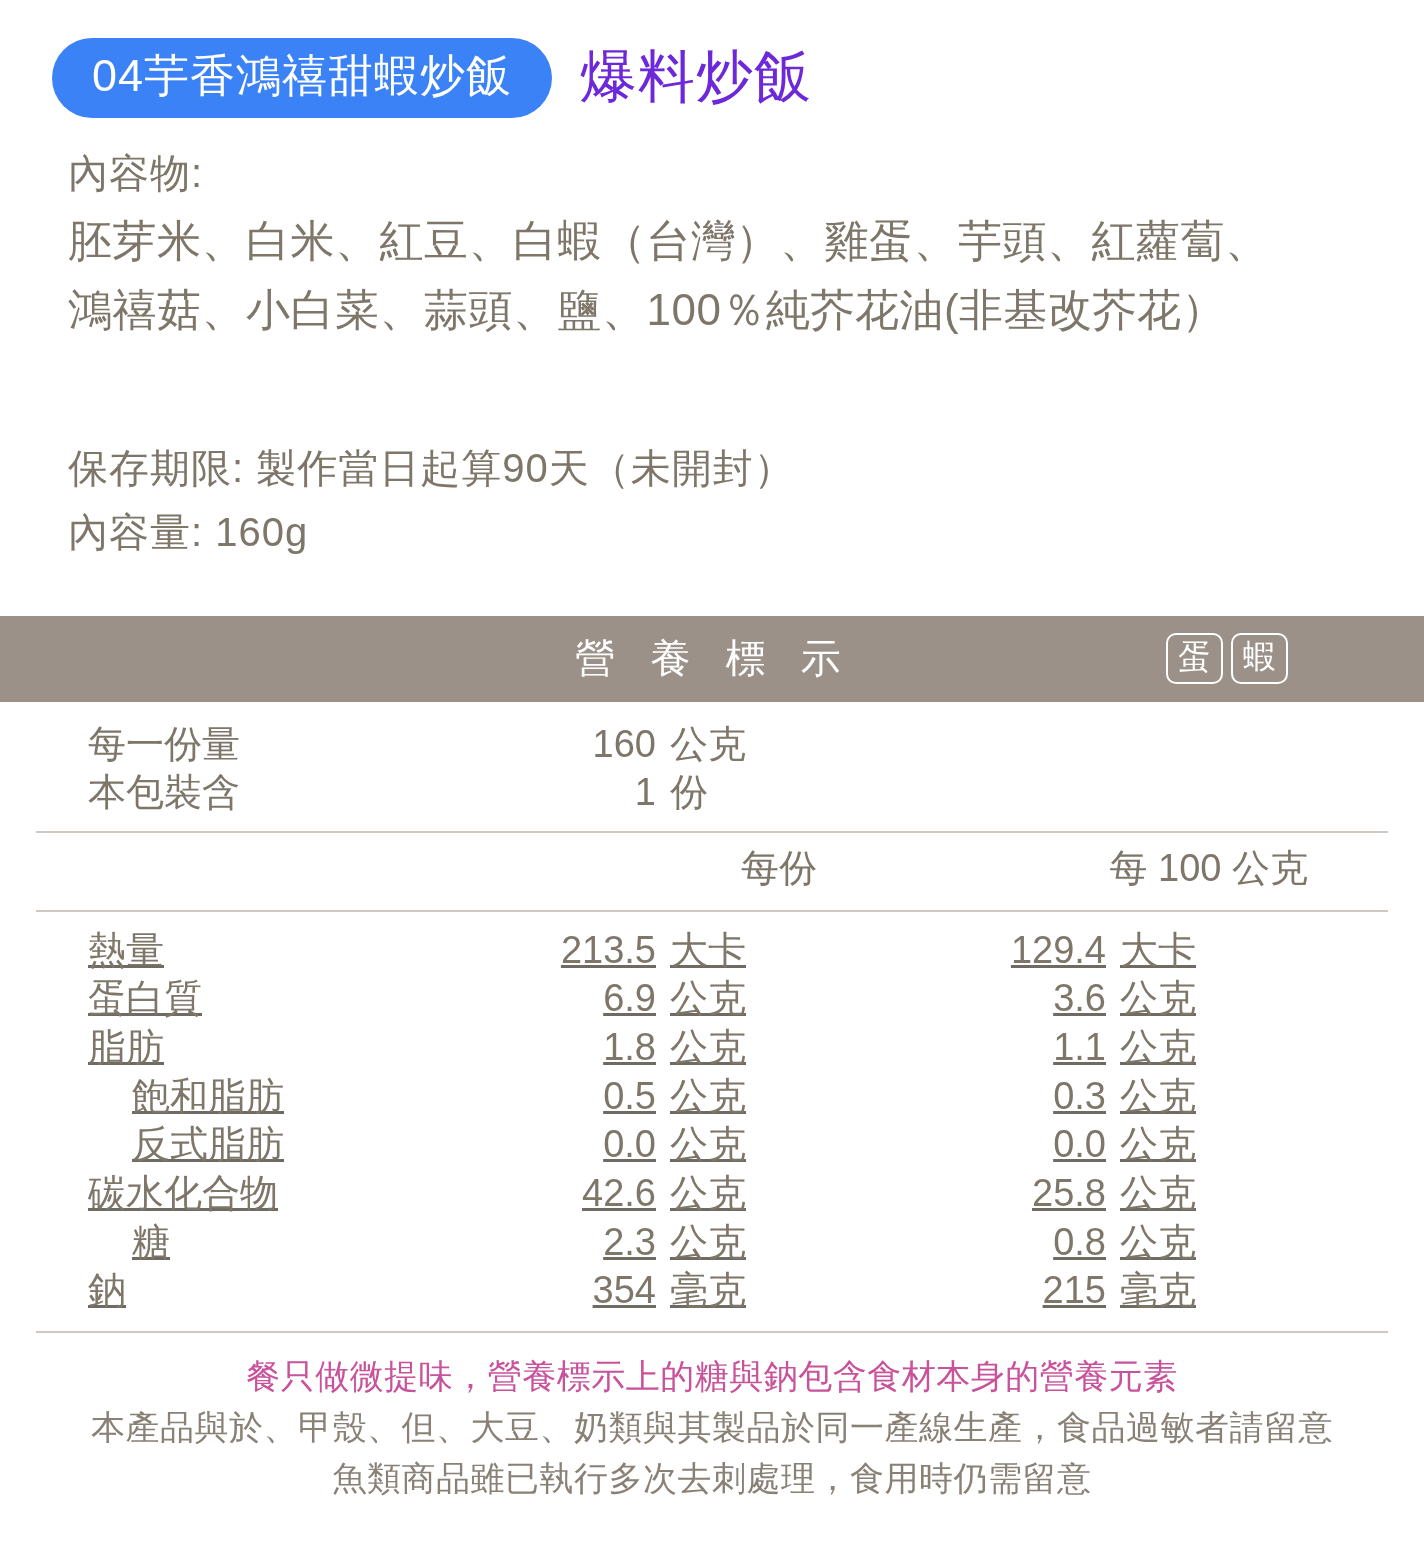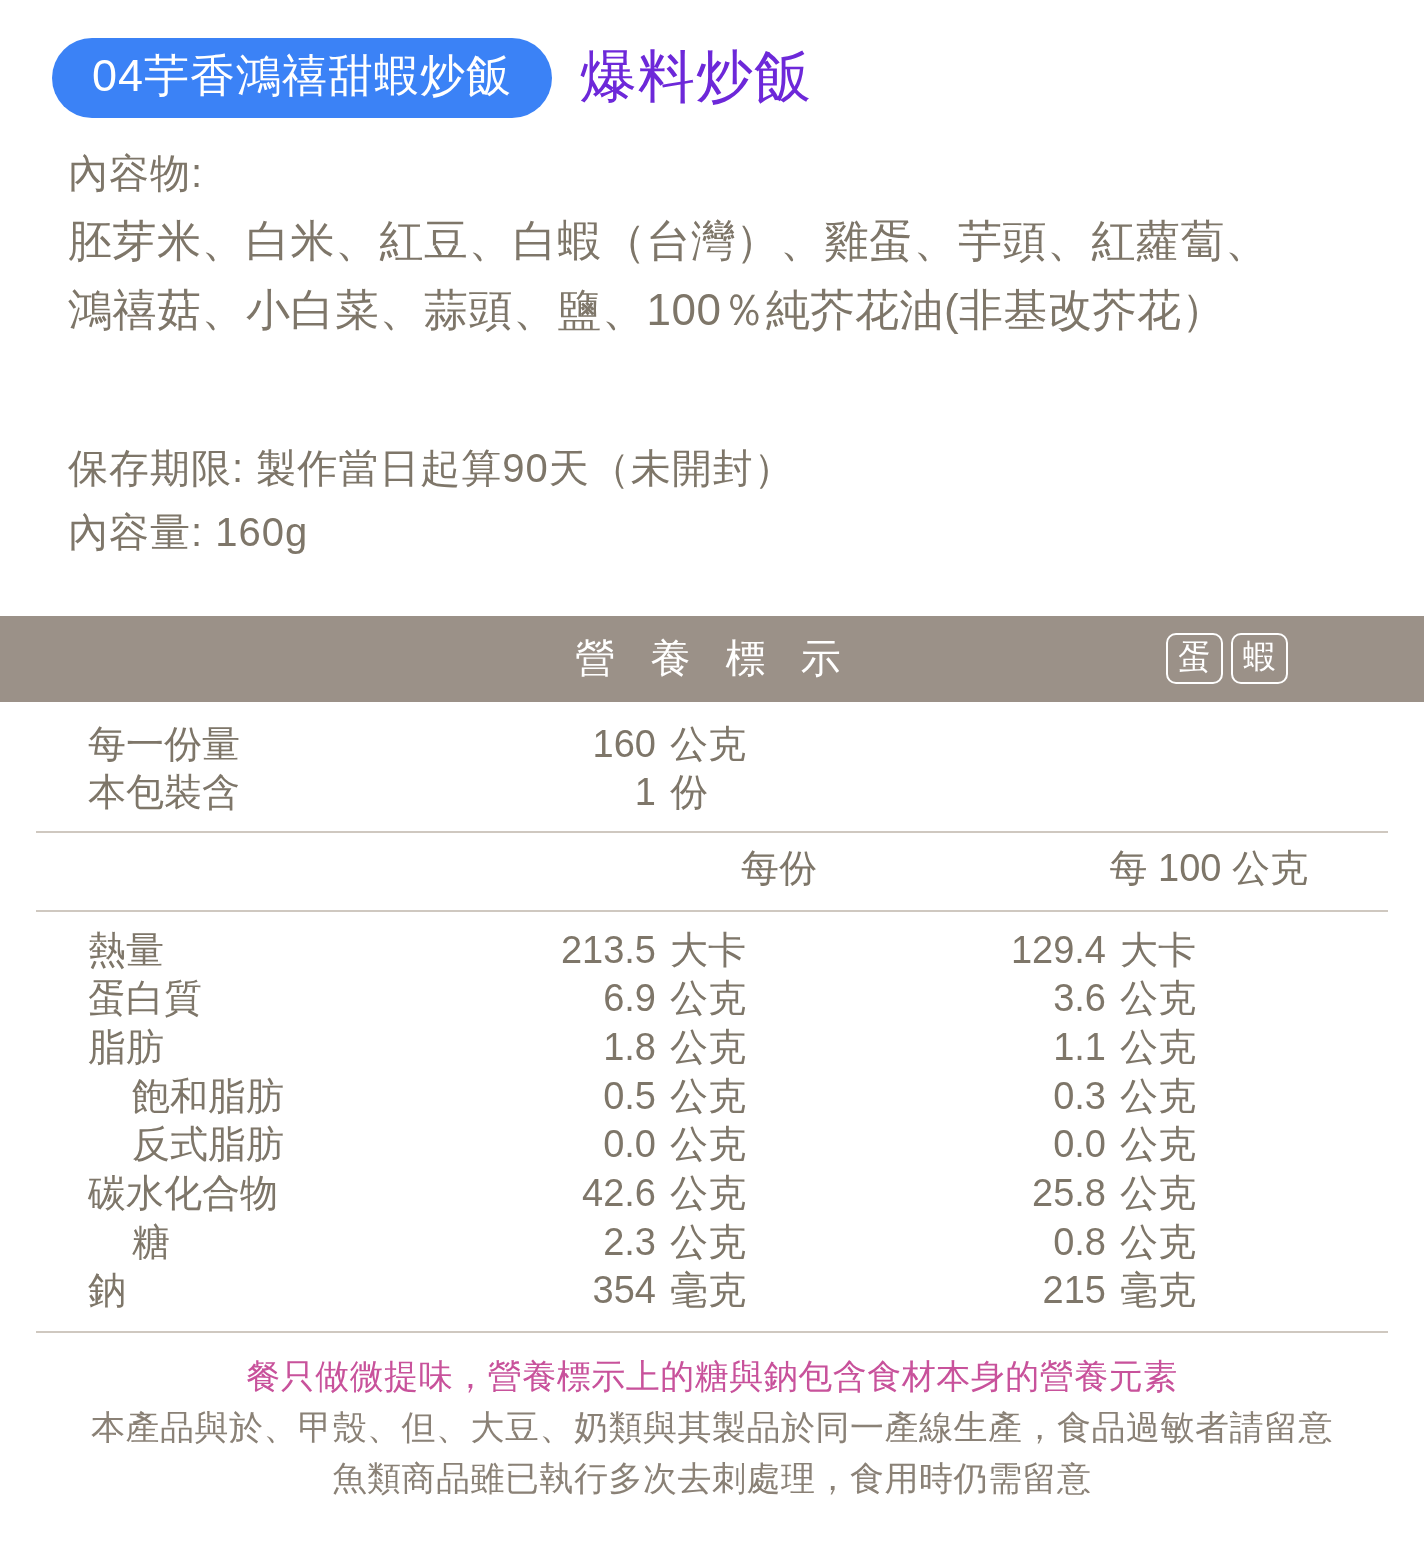--- a/index.html
+++ b/index.html
@@ -239,21 +239,21 @@
       <div class="sep top"></div>
 
       <div class="colhead">
         <div class="c-name"></div>
         <div class="h1">每份</div>
         <div class="h2">每 100 公克</div>
       </div>
 
       <div class="sep"></div>
 
-      <div id="nutrient-rows" style="margin-top:14px;">
+      <div id="nutrient-rows" style="margin-top:14px;text-decoration:underline;">
           <div class="row">
             <div class="c-name">熱量</div>
             <div class="c-num">213.5</div>
             <div class="c-unit">大卡</div>
             <div class="c-num2">129.4</div>
             <div class="c-unit2">大卡</div>
           </div>
           <div class="row">
             <div class="c-name">蛋白質</div>
             <div class="c-num">6.9</div>

